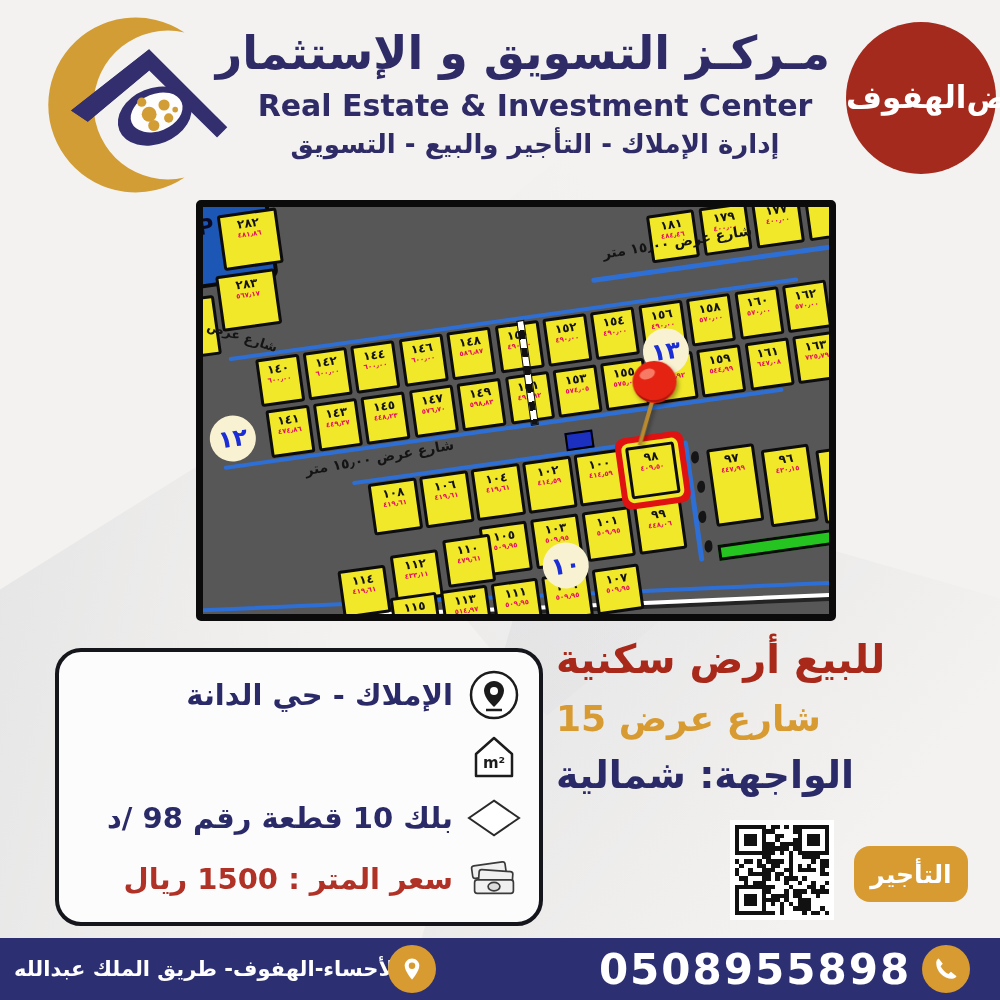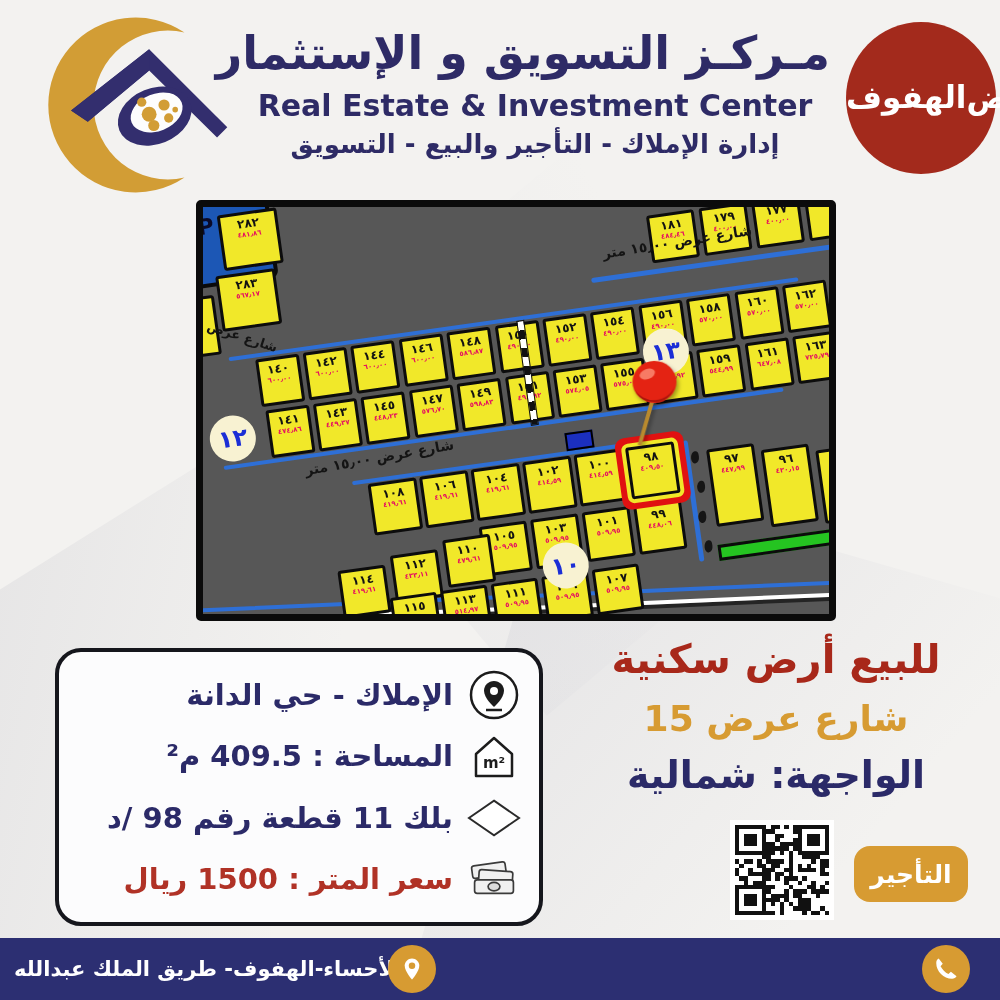--- a/index.html
+++ b/index.html
@@ -67,21 +67,21 @@
     transform:rotate(7deg);filter:drop-shadow(2px 3px 2px rgba(0,0,0,.35));}
   
   .card{left:55px;top:648px;width:488px;height:278px;background:#fcfcfd;border:4px solid #15161c;
     border-radius:26px;box-sizing:border-box;direction:rtl;display:flex;flex-direction:column;
     justify-content:space-around;padding:12px 18px;z-index:3;}
   .card-row{display:flex;align-items:center;gap:14px;}
   .card-icon{width:54px;height:54px;flex:0 0 54px;display:flex;align-items:center;justify-content:center;}
   .card-text{font-size:29px;font-weight:800;color:#2b2a68;white-space:nowrap;}
   .card-text.price{color:#b03226;}
   
-  .offer-col{left:556px;top:636px;width:440px;text-align:center;direction:rtl;z-index:3;}
+  .offer-col{left:556px;top:636px;width:440px;text-align:left;direction:rtl;z-index:3;}
   .offer-line1{font-size:40px;font-weight:800;color:#a8281a;}
   .offer-line2{font-size:36px;font-weight:800;color:#d79b32;margin-top:16px;}
   .offer-line3{font-size:38px;font-weight:800;color:#2b2a68;margin-top:14px;}
   
   .qr{left:730px;top:820px;width:104px;height:100px;background:#fff;padding:5px;box-sizing:border-box;z-index:3;}
   .qr-grid{display:grid;grid-template-columns:repeat(21,1fr);grid-template-rows:repeat(21,1fr);
     width:100%;height:100%;}
   .qr-grid div{background:#fff;}
   .qr-grid div.on{background:#111;}
   .follow-badge{left:854px;top:846px;width:114px;height:56px;background:#d79b32;border-radius:16px;
@@ -391,29 +391,28 @@
     </div>
     <div class="card-text">الإملاك - حي الدانة</div>
   </div>
   <div class="card-row">
     <div class="card-icon">
       <svg width="52" height="52" viewBox="0 0 52 52">
         <path d="M8 24 L26 8 L44 24 V46 H8 Z" fill="#fff" stroke="#1c1c1c" stroke-width="2.5" stroke-linejoin="round"></path>
         <text x="26" y="38" font-size="15" font-weight="bold" text-anchor="middle" fill="#1c1c1c" font-family="DejaVu Sans, sans-serif">m²</text>
       </svg>
     </div>
-    <div class="card-text">المساحة : 409.5 م²</div>
   </div>
   <div class="card-row">
     <div class="card-icon">
       <svg width="56" height="40" viewBox="0 0 56 40">
         <path d="M28 2 L54 20 L28 38 L2 20 Z" fill="#fff" stroke="#2a2a2a" stroke-width="2"></path>
       </svg>
     </div>
-    <div class="card-text">بلك 11  قطعة رقم 98 /د</div>
+    <div class="card-text">بلك 10  قطعة رقم 98 /د</div>
   </div>
   <div class="card-row">
     <div class="card-icon">
       <svg width="60" height="44" viewBox="0 0 64 44">
         <g stroke="#3a3a3a" stroke-width="2" fill="#f0f0f0">
           <rect x="6" y="4" width="40" height="15" rx="3" transform="rotate(-8 26 12)"></rect>
           <rect x="14" y="12" width="40" height="15" rx="3" transform="rotate(4 34 20)"></rect>
           <rect x="9" y="23" width="46" height="16" rx="3"></rect>
         </g>
         <ellipse cx="32" cy="31" rx="7" ry="5" fill="#dcdcdc" stroke="#3a3a3a" stroke-width="2"></ellipse>
@@ -879,18 +878,21 @@
 </div>
 
 <div class="abs footer-bar">
   <div class="footer-address">الأحساء-الهفوف- طريق الملك عبدالله</div>
   <div class="gold-circle pin-gold">
     <svg width="26" height="26" viewBox="0 0 32 32">
       <path d="M16 3c-5 0-9 4-9 9 0 7 9 17 9 17s9-10 9-17c0-5-4-9-9-9z" fill="#fff"></path>
       <circle cx="16" cy="12" r="4" fill="#d79b32"></circle>
     </svg>
   </div>
+  <div class="footer-phone">
+    <span dir="ltr">0508955898</span>
+  </div>
   <div class="gold-circle phone-gold">
     <svg width="26" height="26" viewBox="0 0 32 32">
       <path d="M7 3C5 4 4 6 4 8.5 4 19 13 28 23.5 28c2.5 0 4.5-1 5.5-3l-7-5.5-3 2.7c-4-2-7.7-5.7-9.7-9.7l2.7-3z" fill="#fff"></path>
     </svg>
   </div>
 </div>
 
 </body></html>

